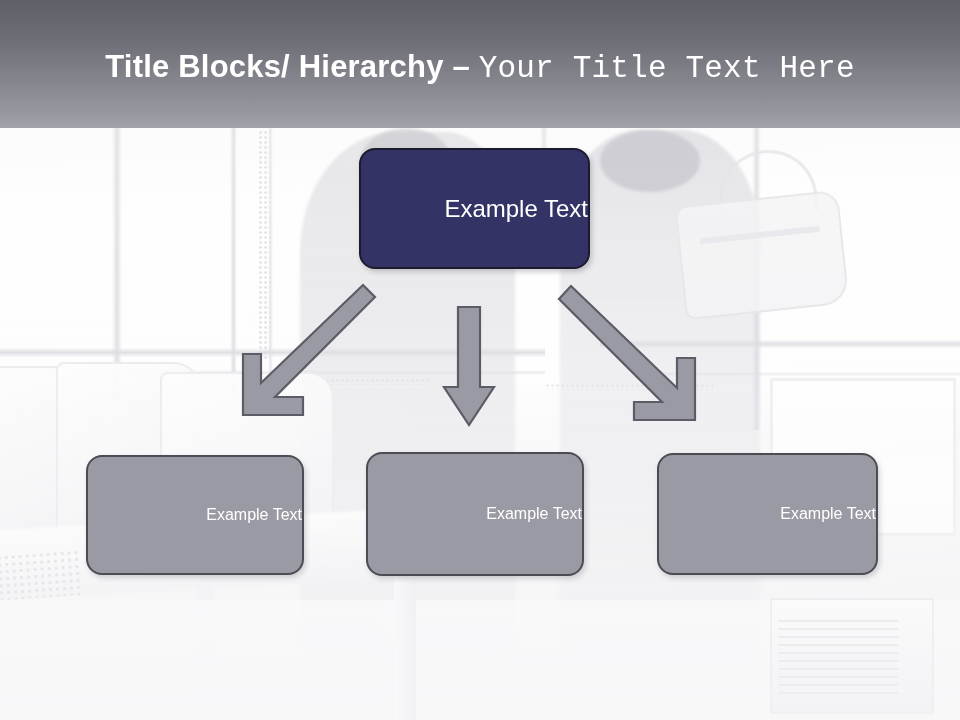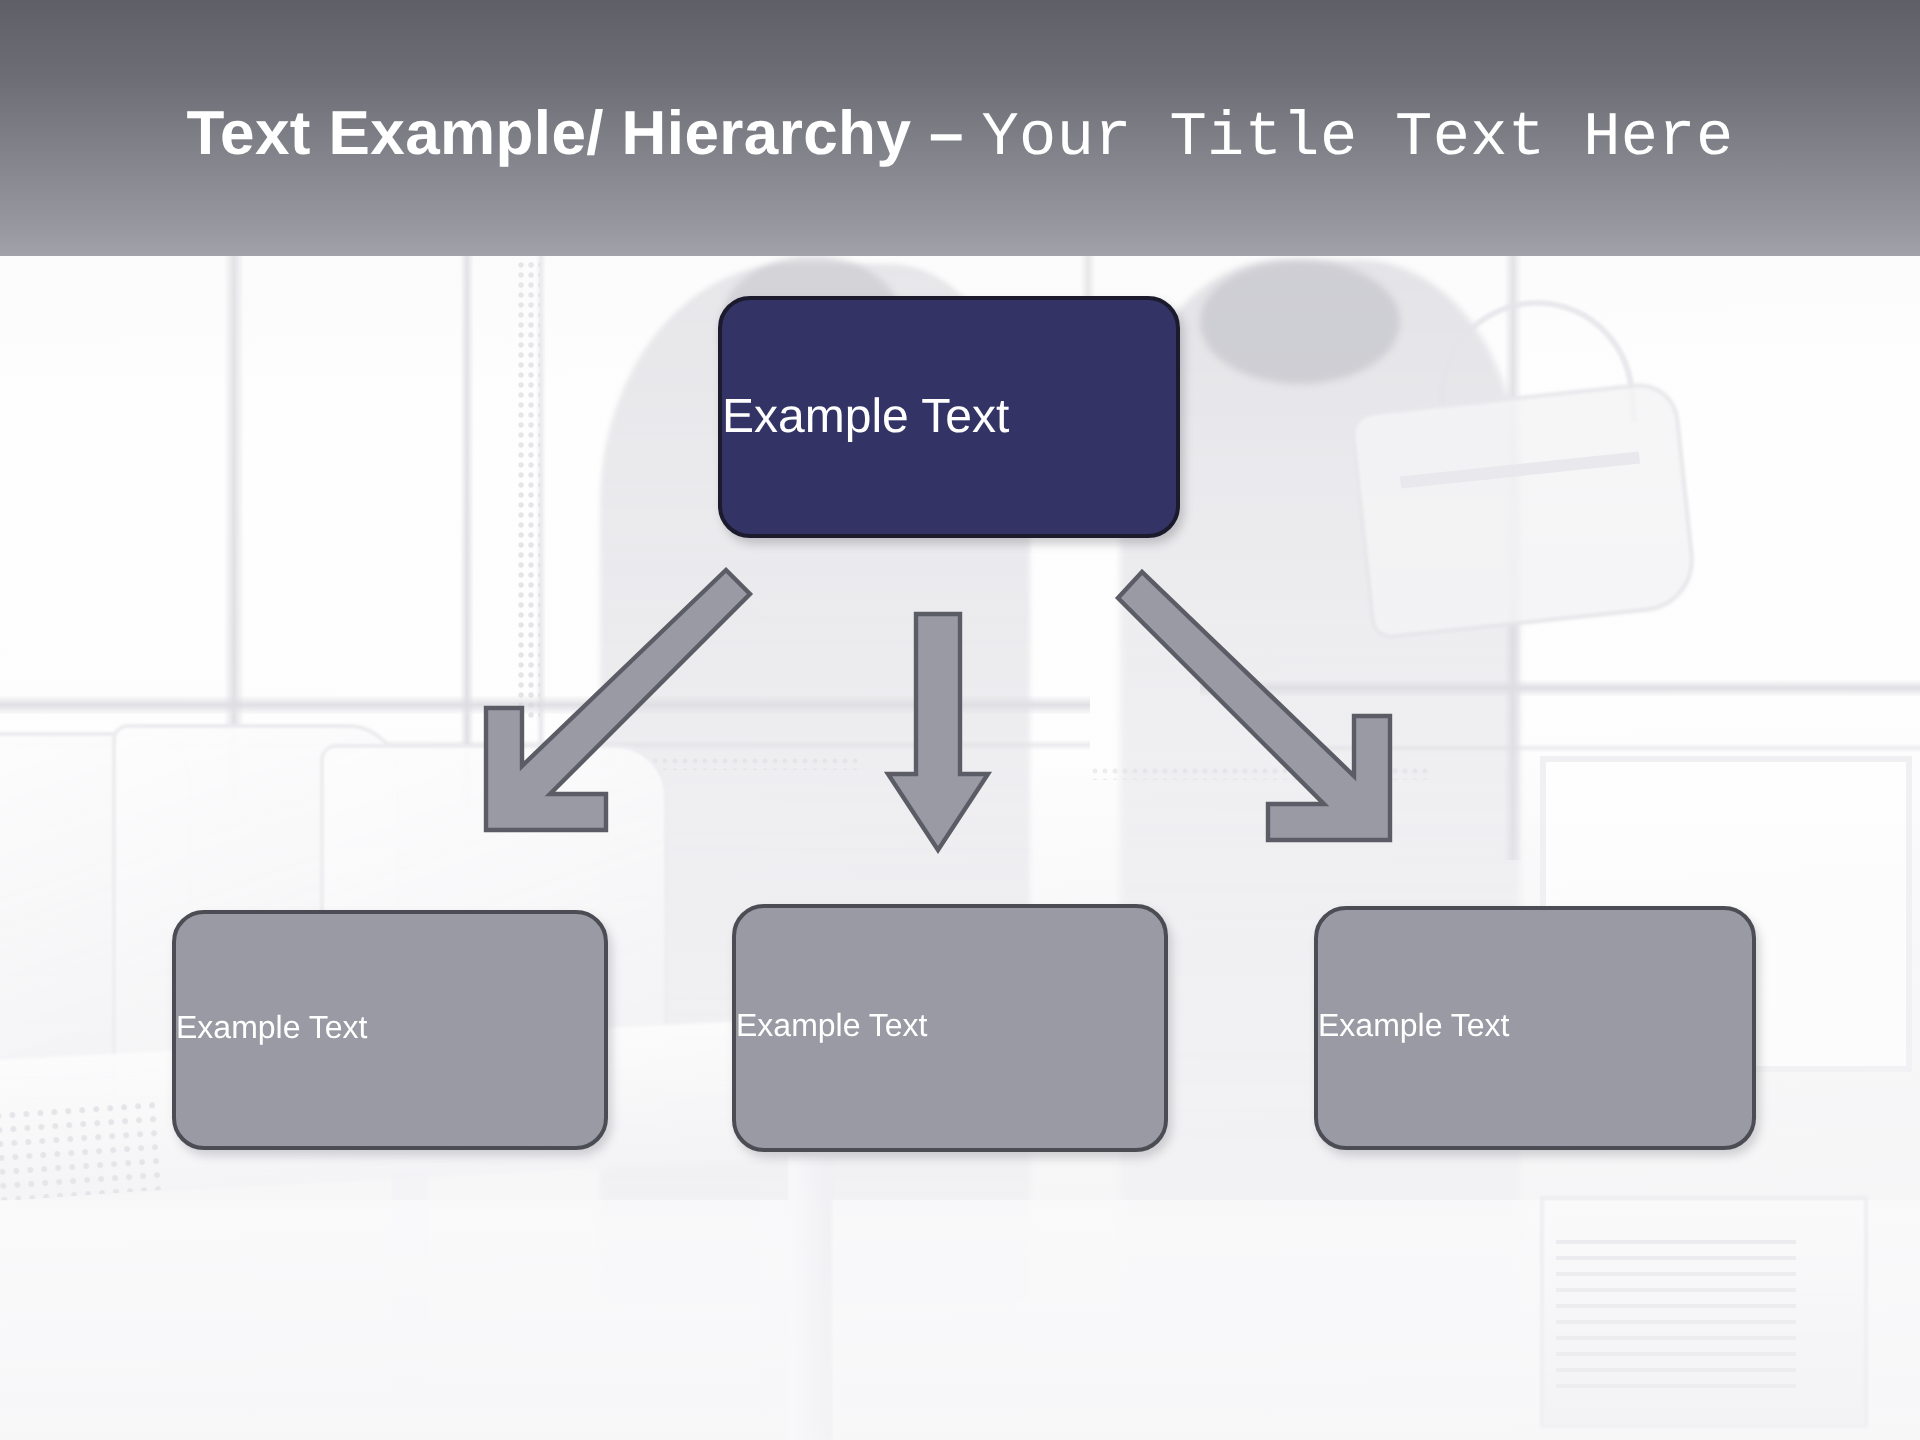--- a/index.html
+++ b/index.html
@@ -224,21 +224,21 @@
   }
   .title .t-bold { font-weight: bold; }
   .title .t-light { font-weight: normal; font-family: Liberation Mono, monospace; }
 
   
   .node {
     position: absolute;
     box-sizing: border-box;
     display: flex;
     align-items: center;
-    justify-content: flex-start;
+    justify-content: flex-end;
     text-align: center;
     color: #ffffff;
   }
   .node-top {
     left: 359px; top: 148px;
     width: 231px; height: 121px;
     background: #333366;
     border: 2px solid #1b1b2d;
     border-radius: 16px;
     font-size: 24px;
@@ -312,21 +312,21 @@
 
     <div class="floor"></div>
     <div class="pillar"></div>
     <div class="cabinet"></div>
     <div class="cabinet-lines"></div>
 
     <div class="bg-veil"></div>
   </div>
 
   <div class="header-band">
-    <div class="title"><span class="t-bold">Text Example/ Hierarchy </span><span class="t-bold">– </span><span class="t-light">Your Title Text Here</span></div>
+    <div class="title"><span class="t-bold">Title Blocks/ Hierarchy </span><span class="t-bold">– </span><span class="t-light">Your Title Text Here</span></div>
   </div>
 
   <svg class="arrow-svg arrow-left-wrap" viewBox="0 0 140 140">
     <polygon class="arrow-shape" points="127,3 139,15 39,115 67,115 67,133 7,133 7,72 25,72 25,101"></polygon>
   </svg>
 
   <svg class="arrow-svg arrow-mid-wrap" viewBox="0 0 52 122">
     <polygon class="arrow-shape" points="15,2 37,2 37,82 51,82 26,120 1,82 15,82"></polygon>
   </svg>
 

